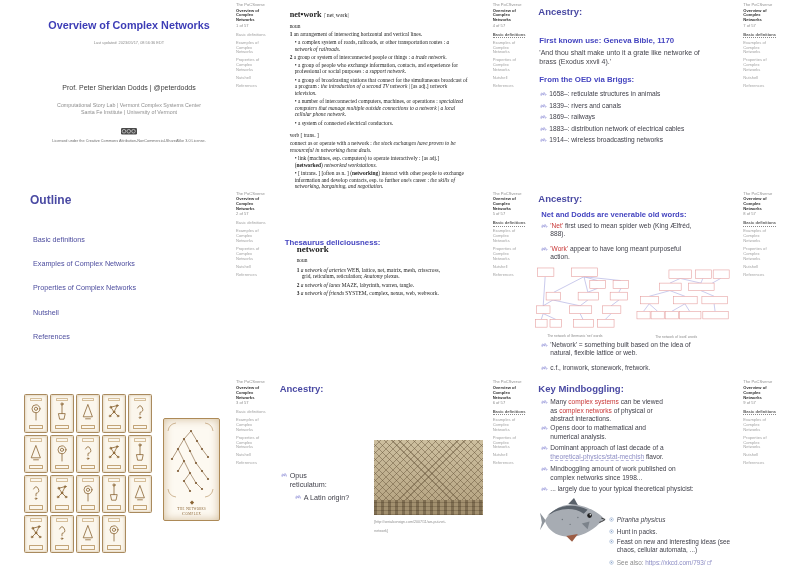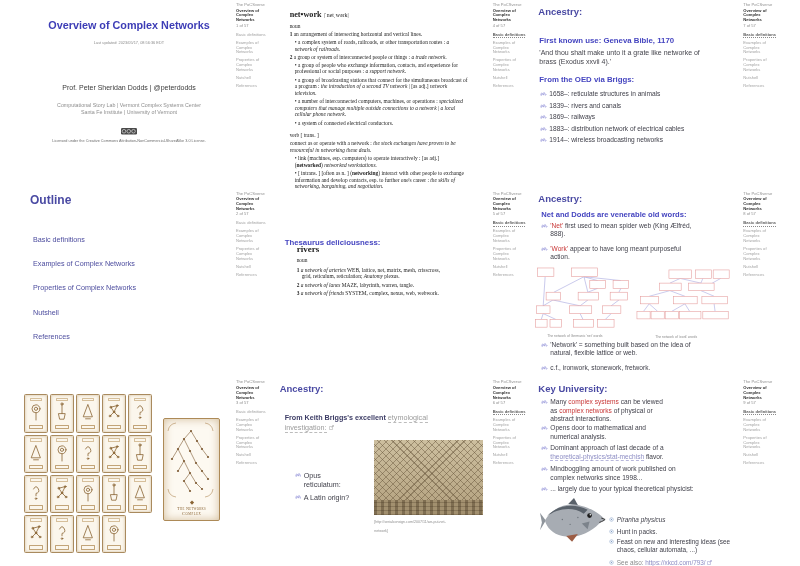--- a/index.html
+++ b/index.html
@@ -372,48 +372,41 @@
       <div class="sb-item" data-name="sidebar-link-examples"><span>Examples of Complex Networks</span></div>
       <div class="sb-item" data-name="sidebar-link-properties"><span>Properties of Complex Networks</span></div>
       <div class="sb-item" data-name="sidebar-link-nutshell"><span>Nutshell</span></div>
       <div class="sb-item" data-name="sidebar-link-references"><span>References</span></div>
     </div>
   </div>
 
   <div class="slide" id="s5" style="left:266.67px;top:188.67px" data-name="slide-thesaurus">
     <div class="sh" style="left:18px;top:49px" data-name="thesaurus-heading">Thesaurus deliciousness:</div>
     <div class="thes" data-name="thesaurus-entry">
-      <div class="word" data-name="thesaurus-word">rivers</div>
+      <div class="word" data-name="thesaurus-word">network</div>
       <div class="pos" data-name="part-of-speech">noun</div>
       <p data-name="thesaurus-sense"><span class="num">1 </span><span class="i">a network of arteries</span><span> WEB, lattice, net, matrix, mesh, crisscross, grid, reticulum, reticulation; </span><span class="i">Anatomy</span><span> plexus.</span></p>
       <p data-name="thesaurus-sense"><span class="num">2 </span><span class="i">a network of lanes</span><span> MAZE, labyrinth, warren, tangle.</span></p>
       <p data-name="thesaurus-sense"><span class="num">3 </span><span class="i">a network of friends</span><span> SYSTEM, complex, nexus, web, webwork.</span></p>
     </div>
     <div class="sb" style="left:226px" data-name="slide-sidebar">
       <div class="sb-brand" data-name="pocsverse-brand">The PoCSverse</div>
       <div class="sb-title" data-name="sidebar-deck-title">Overview of Complex Networks</div>
       <div class="sb-page" data-name="page-indicator">5 of 57</div>
       <div class="sb-item act" data-name="sidebar-link-basic-definitions"><span>Basic definitions</span></div>
       <div class="sb-item" data-name="sidebar-link-examples"><span>Examples of Complex Networks</span></div>
       <div class="sb-item" data-name="sidebar-link-properties"><span>Properties of Complex Networks</span></div>
       <div class="sb-item" data-name="sidebar-link-nutshell"><span>Nutshell</span></div>
       <div class="sb-item" data-name="sidebar-link-references"><span>References</span></div>
     </div>
   </div>
 
   <div class="slide" id="s6" style="left:266.67px;top:377.33px" data-name="slide-ancestry-briggs">
     <div class="h" style="left:13px;top:6px" data-name="ancestry-heading">Ancestry:</div>
-    <div class="abs" style="left:18px;top:36px;width:175px;font-size:7.2px;line-height:1.3">
-      <span style="font-weight:700;color:#3d3d66" data-name="lead-strong-text">From Keith Briggs's excellent </span><span class="lk" data-name="etymology-investigation-link">etymological investigation:</span>
-      <svg class="ext" viewBox="0 0 10 10" stroke="#9b9b9b" fill="none" stroke-width=".9" data-name="external-link-icon">
-        <path d="M1 3 H7 V9 H1 Z"></path>
-          <path d="M5 5 L9 1 M9 1 H6 M9 1 V4"></path>
-        </svg>
-    </div>
-    <div class="row" style="left:28px;top:94px;width:52px">
+    <div class="row" style="left:14px;top:94px;width:52px">
       <svg class="orn" viewBox="0 0 13 10" data-name="pocs-ornament-bullet">
           <path d="M2 8 C1 5,3 2.5,4.5 4 C6 5.5,4 8,2.5 7.5 M6.5 7 C5.5 4,7.5 1.5,9 3 C10.5 4.5,8.5 7.5,7 7 M10.5 8 C10 6,11.5 5,12.5 6" fill="none" stroke="currentColor" stroke-width="1.1" stroke-linecap="round"></path>
         </svg>
       <span class="bt" style="font-size:7.2px" data-name="bullet-opus-reticulatum">Opus reticulatum:</span>
     </div>
     <div class="row" style="left:28px;top:116px;width:80px">
       <svg class="orn" viewBox="0 0 13 10" data-name="pocs-ornament-bullet">
           <path d="M2 8 C1 5,3 2.5,4.5 4 C6 5.5,4 8,2.5 7.5 M6.5 7 C5.5 4,7.5 1.5,9 3 C10.5 4.5,8.5 7.5,7 7 M10.5 8 C10 6,11.5 5,12.5 6" fill="none" stroke="currentColor" stroke-width="1.1" stroke-linecap="round"></path>
         </svg>
       <span class="bt" style="font-size:7.2px" data-name="bullet-latin-origin">A Latin origin?</span>
@@ -575,21 +568,21 @@
       <div class="sb-page" data-name="page-indicator">8 of 57</div>
       <div class="sb-item act" data-name="sidebar-link-basic-definitions"><span>Basic definitions</span></div>
       <div class="sb-item" data-name="sidebar-link-examples"><span>Examples of Complex Networks</span></div>
       <div class="sb-item" data-name="sidebar-link-properties"><span>Properties of Complex Networks</span></div>
       <div class="sb-item" data-name="sidebar-link-nutshell"><span>Nutshell</span></div>
       <div class="sb-item" data-name="sidebar-link-references"><span>References</span></div>
     </div>
   </div>
 
   <div class="slide" id="s9" style="left:533.33px;top:377.33px" data-name="slide-key-observation">
-    <div class="h" style="left:5px;top:6px" data-name="key-observation-heading">Key University:</div>
+    <div class="h" style="left:5px;top:6px" data-name="key-observation-heading">Key Mindboggling:</div>
     <div class="row" style="left:8px;top:21px;width:124px">
       <svg class="orn" viewBox="0 0 13 10" data-name="pocs-ornament-bullet">
           <path d="M2 8 C1 5,3 2.5,4.5 4 C6 5.5,4 8,2.5 7.5 M6.5 7 C5.5 4,7.5 1.5,9 3 C10.5 4.5,8.5 7.5,7 7 M10.5 8 C10 6,11.5 5,12.5 6" fill="none" stroke="currentColor" stroke-width="1.1" stroke-linecap="round"></path>
         </svg>
       <span class="bt" data-name="complex-systems-bullet"><span>Many </span><span class="red">complex systems</span><span> can be viewed as </span><span class="red">complex networks</span><span> of physical or abstract interactions.</span></span>
     </div>
     <div class="row" style="left:8px;top:47px;width:135px">
       <svg class="orn" viewBox="0 0 13 10" data-name="pocs-ornament-bullet">
           <path d="M2 8 C1 5,3 2.5,4.5 4 C6 5.5,4 8,2.5 7.5 M6.5 7 C5.5 4,7.5 1.5,9 3 C10.5 4.5,8.5 7.5,7 7 M10.5 8 C10 6,11.5 5,12.5 6" fill="none" stroke="currentColor" stroke-width="1.1" stroke-linecap="round"></path>
         </svg>

